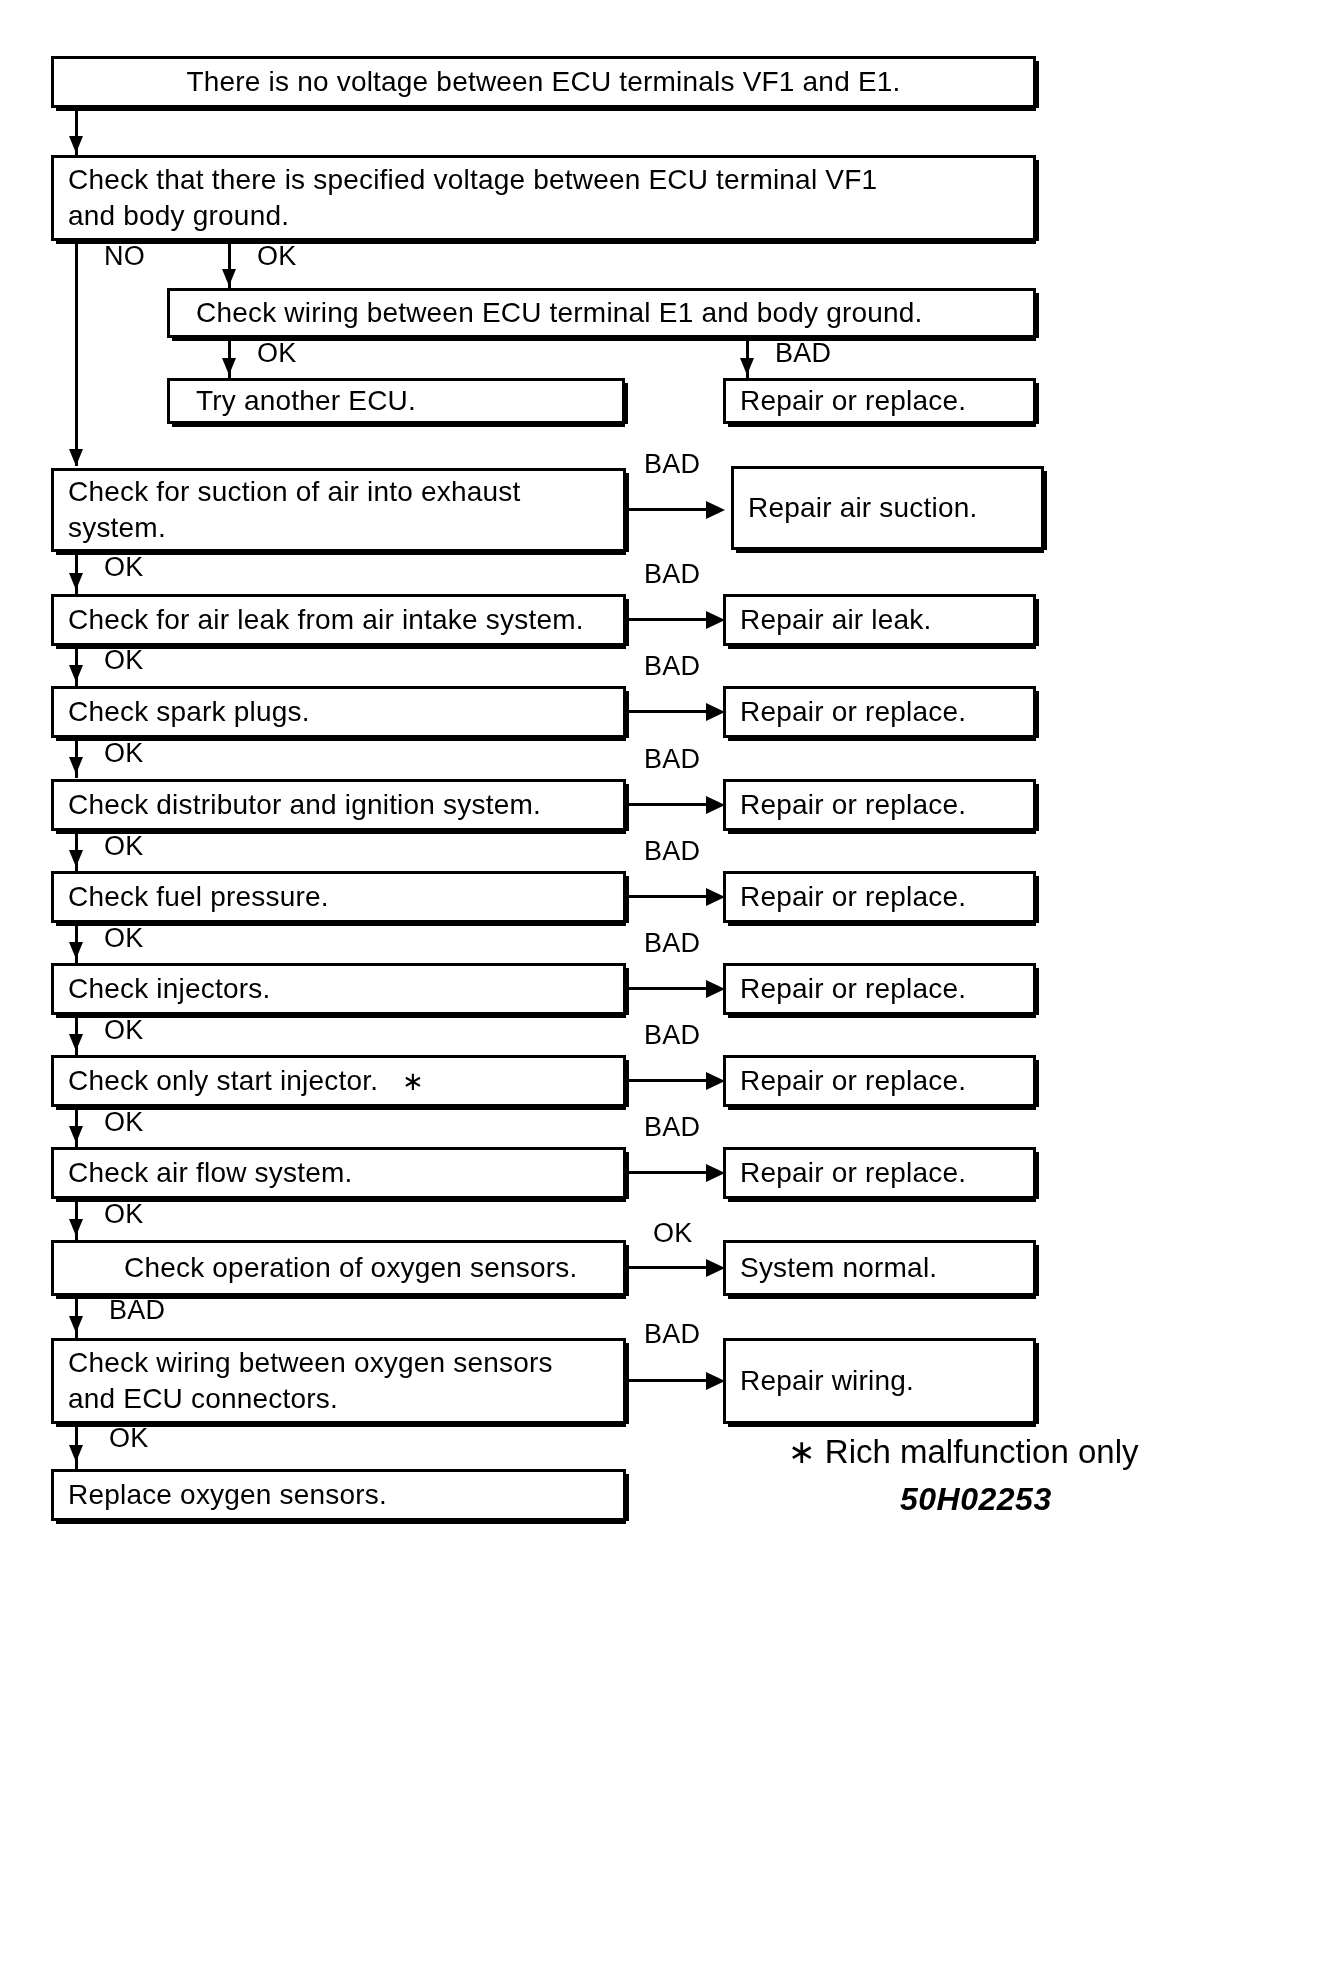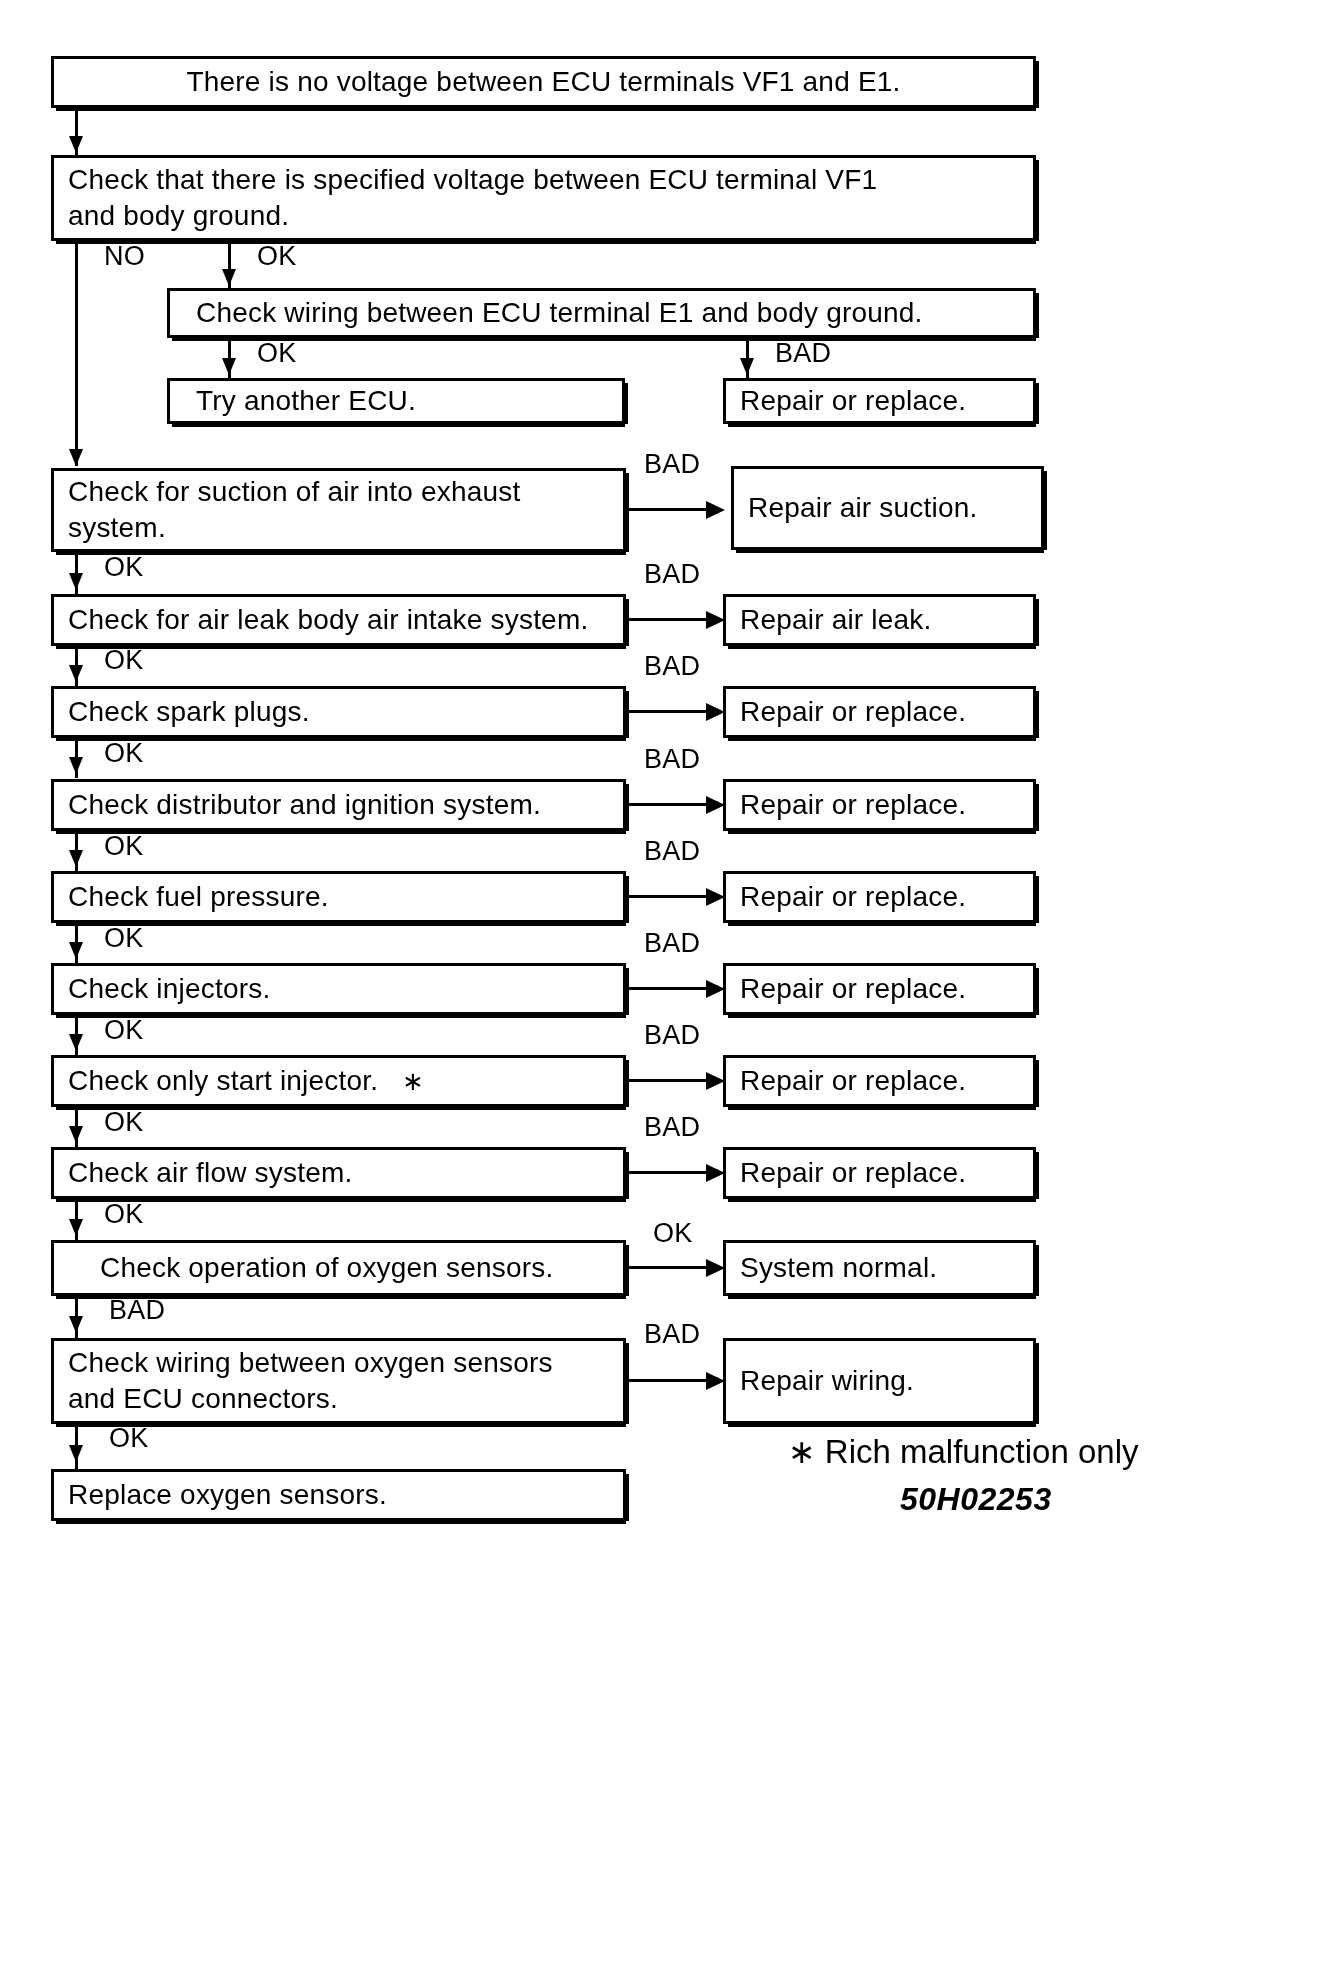--- a/index.html
+++ b/index.html
@@ -89,21 +89,21 @@
   <div class="lbl" style="left:628px;top:451px;">BAD</div>
   <div class="box" style="left:707px;top:466px;width:313px;height:84px;margin-left:8px;">
     <span class="txt">Repair air suction.</span>
   </div>
 
   <div class="vline" style="left:59px;top:555px;height:39px;"></div>
   <div class="ar-down" style="left:53px;top:573px;"></div>
   <div class="lbl" style="left:88px;top:554px;">OK</div>
 
   <div class="box" style="left:35px;top:594px;width:575px;height:52px;">
-    <span class="txt">Check for air leak body air intake system.</span>
+    <span class="txt">Check for air leak from air intake system.</span>
   </div>
   <div class="hline" style="left:612px;top:618px;width:83px;"></div>
   <div class="ar-right" style="left:690px;top:611px;"></div>
   <div class="lbl" style="left:628px;top:561px;">BAD</div>
   <div class="box" style="left:707px;top:594px;width:313px;height:52px;">
     <span class="txt">Repair air leak.</span>
   </div>
 
   <div class="vline" style="left:59px;top:649px;height:37px;"></div>
   <div class="ar-down" style="left:53px;top:665px;"></div>
@@ -187,21 +187,21 @@
   <div class="ar-right" style="left:690px;top:1164px;"></div>
   <div class="lbl" style="left:628px;top:1114px;">BAD</div>
   <div class="box" style="left:707px;top:1147px;width:313px;height:52px;">
     <span class="txt">Repair or replace.</span>
   </div>
 
   <div class="vline" style="left:59px;top:1202px;height:38px;"></div>
   <div class="ar-down" style="left:53px;top:1219px;"></div>
   <div class="lbl" style="left:88px;top:1201px;">OK</div>
 
-  <div class="box pad-xl" style="left:35px;top:1240px;width:575px;height:56px;">
+  <div class="box pad-xl" style="left:35px;top:1240px;width:575px;height:56px;padding-left:24px;">
     <span class="txt">Check operation of oxygen sensors.</span>
   </div>
   <div class="hline" style="left:612px;top:1266px;width:83px;"></div>
   <div class="ar-right" style="left:690px;top:1259px;"></div>
   <div class="lbl" style="left:637px;top:1220px;">OK</div>
   <div class="box" style="left:707px;top:1240px;width:313px;height:56px;">
     <span class="txt">System normal.</span>
   </div>
 
   <div class="vline" style="left:59px;top:1299px;height:39px;"></div>

